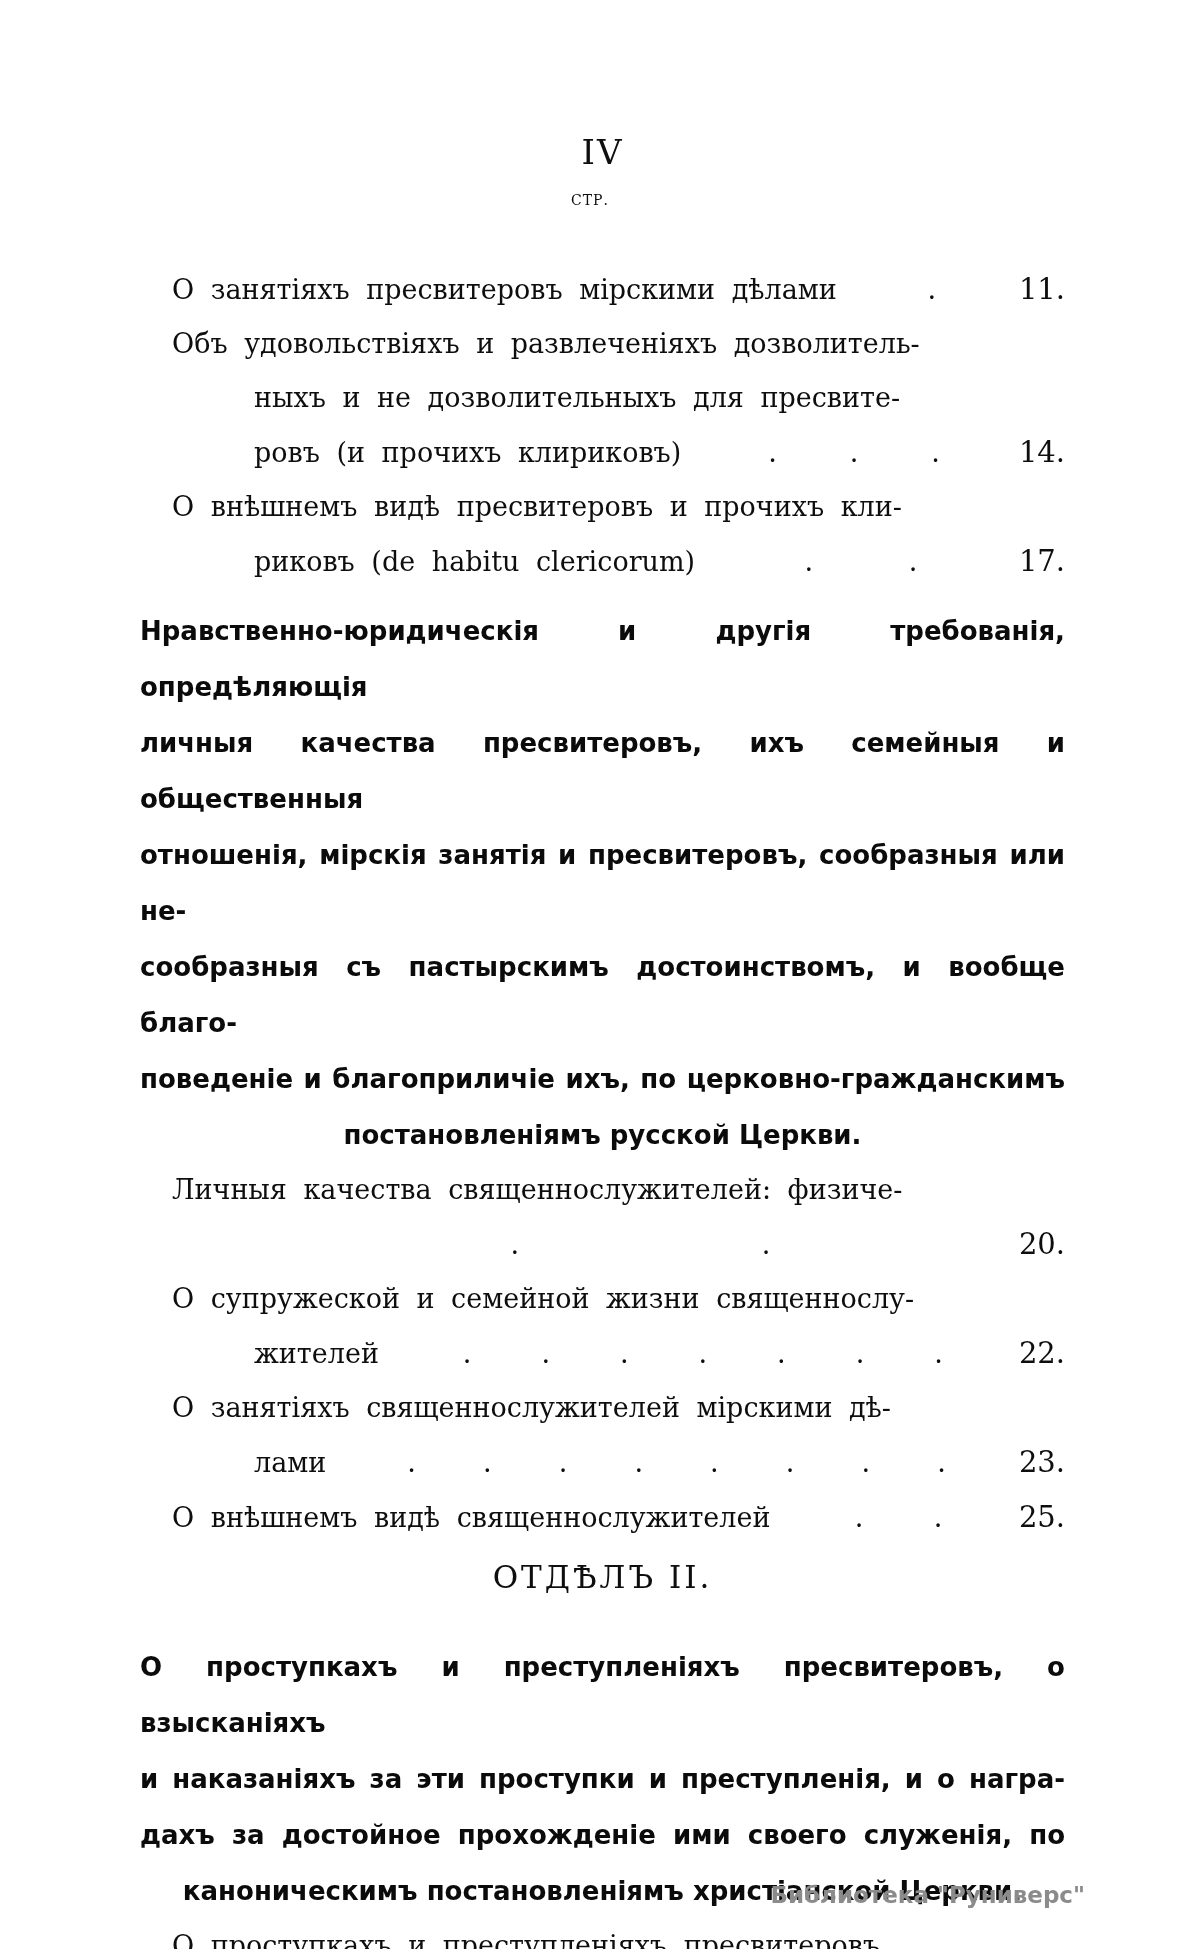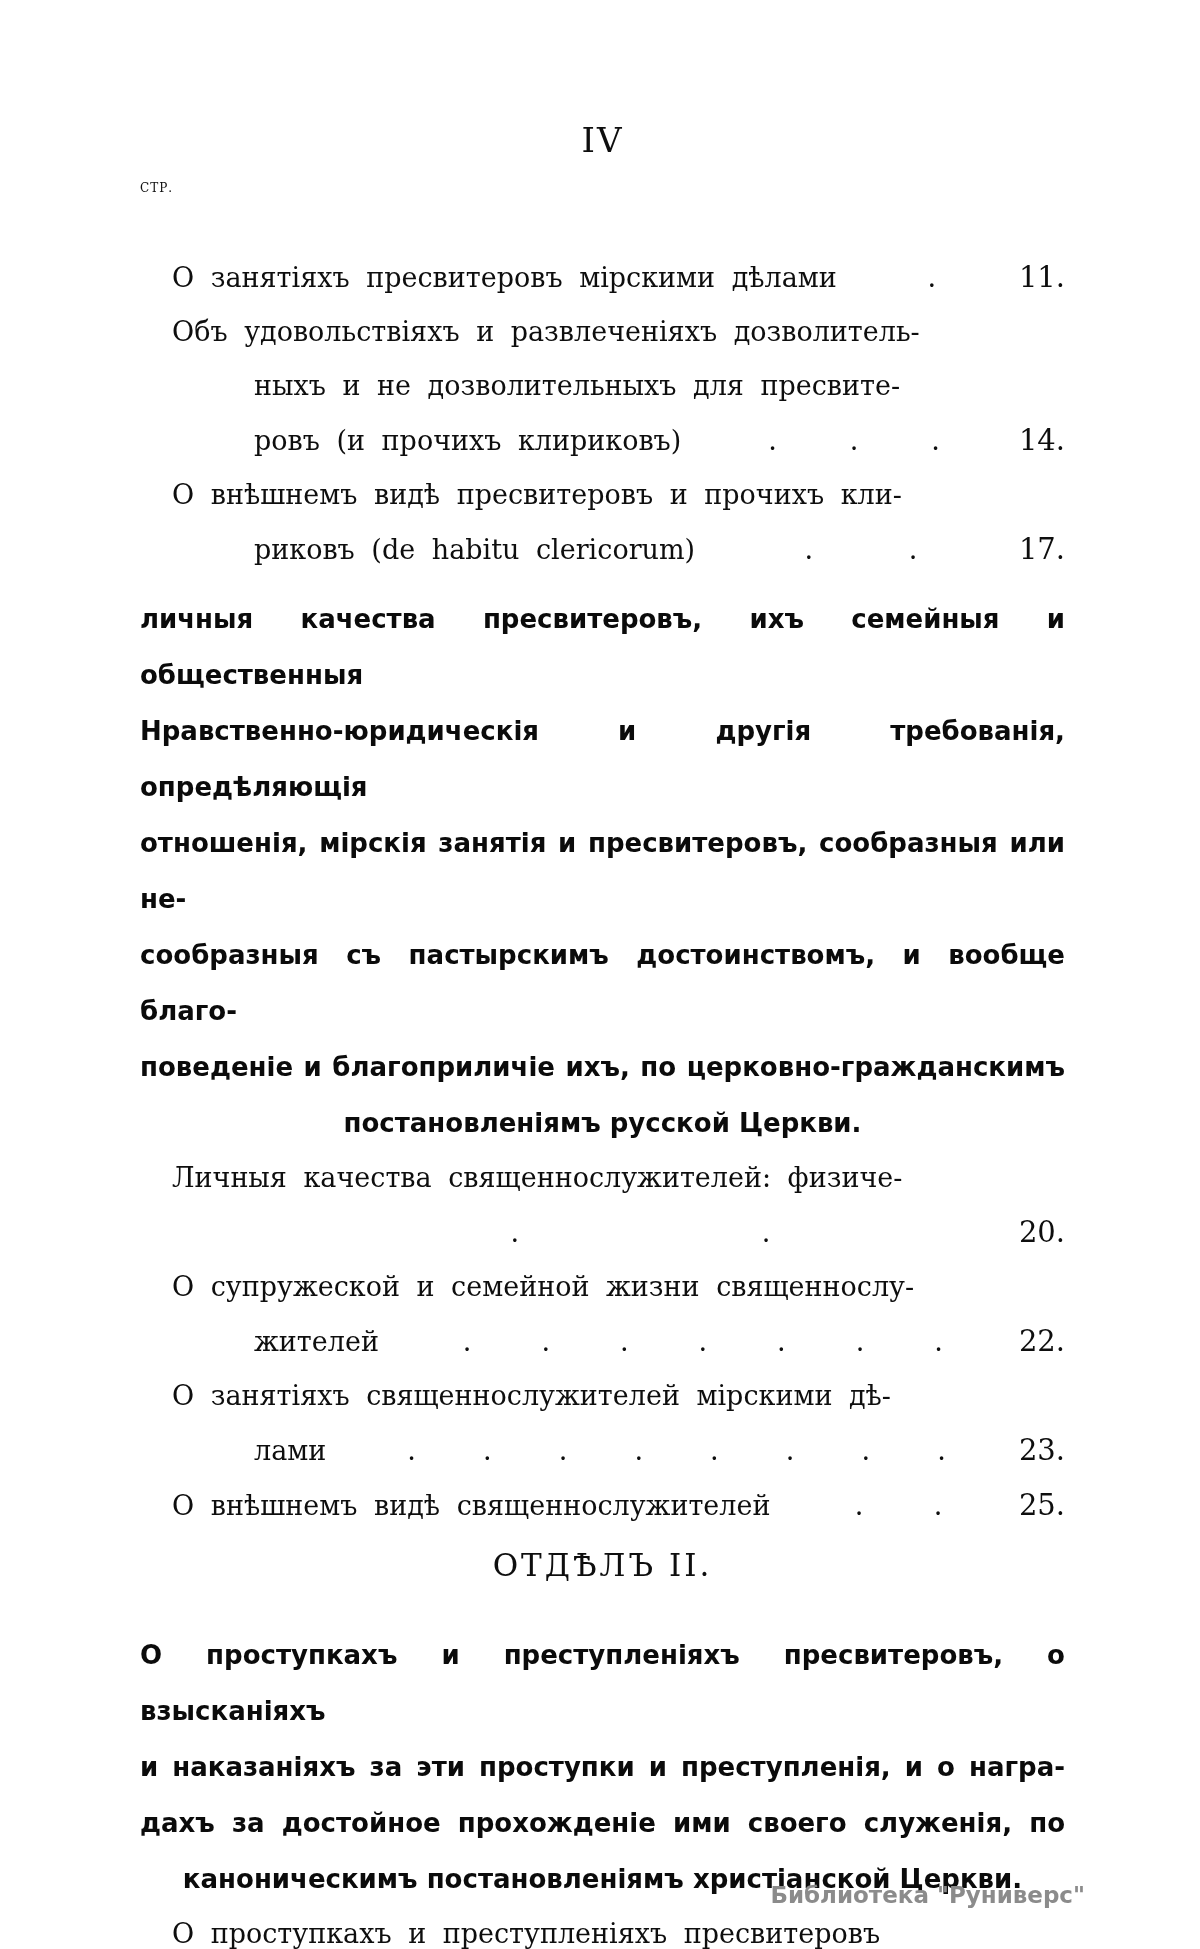--- a/index.html
+++ b/index.html
@@ -13,26 +13,27 @@
     margin:0 auto;
   }
   .content{padding:0 135px 0 140px;}
 
   .folio{
     padding-top:120px;
     text-align:center;
     font-size:34px;
     line-height:40px;
     letter-spacing:2px;
+    margin-top:12px;
   }
   .col-header{
     margin-top:16px;
-    text-align:left;
+    text-align:center;
     padding-right:25px;
-    font-size:12px;
+    font-size:14px;
     line-height:24px;
     letter-spacing:1px;
   }
 
   .toc{margin-left:32px;}
   .toc-g1{margin-top:50px;}
   .toc-g2{margin-top:0px;}
   .toc-g3{margin-top:0px;}
   .entry{font-size:27px;line-height:54px;word-spacing:8px;}
   .eline{white-space:nowrap;}
@@ -127,22 +128,22 @@
               <span>.</span>
               <span>.</span>
             </span>
           <span class="pnum">17.</span>
         </div>
       </div>
 
     </div>
 
     <div class="bold-para">
+      <div class="bp-line">Нравственно-юридическія и другія требованія, опредѣляющія</div>
       <div class="bp-line">личныя качества пресвитеровъ, ихъ семейныя и общественныя</div>
-      <div class="bp-line">Нравственно-юридическія и другія требованія, опредѣляющія</div>
       <div class="bp-line">отношенія, мірскія занятія и пресвитеровъ, сообразныя или не-</div>
       <div class="bp-line">сообразныя съ пастырскимъ достоинствомъ, и вообще благо-</div>
       <div class="bp-line">поведеніе и благоприличіе ихъ, по церковно-гражданскимъ</div>
       <div class="bp-center">постановленіямъ русской Церкви.</div>
     </div>
 
     <div class="toc toc-g2">
 
       <div class="entry">
         <div class="eline">Личныя качества священнослужителей: физиче-</div>

